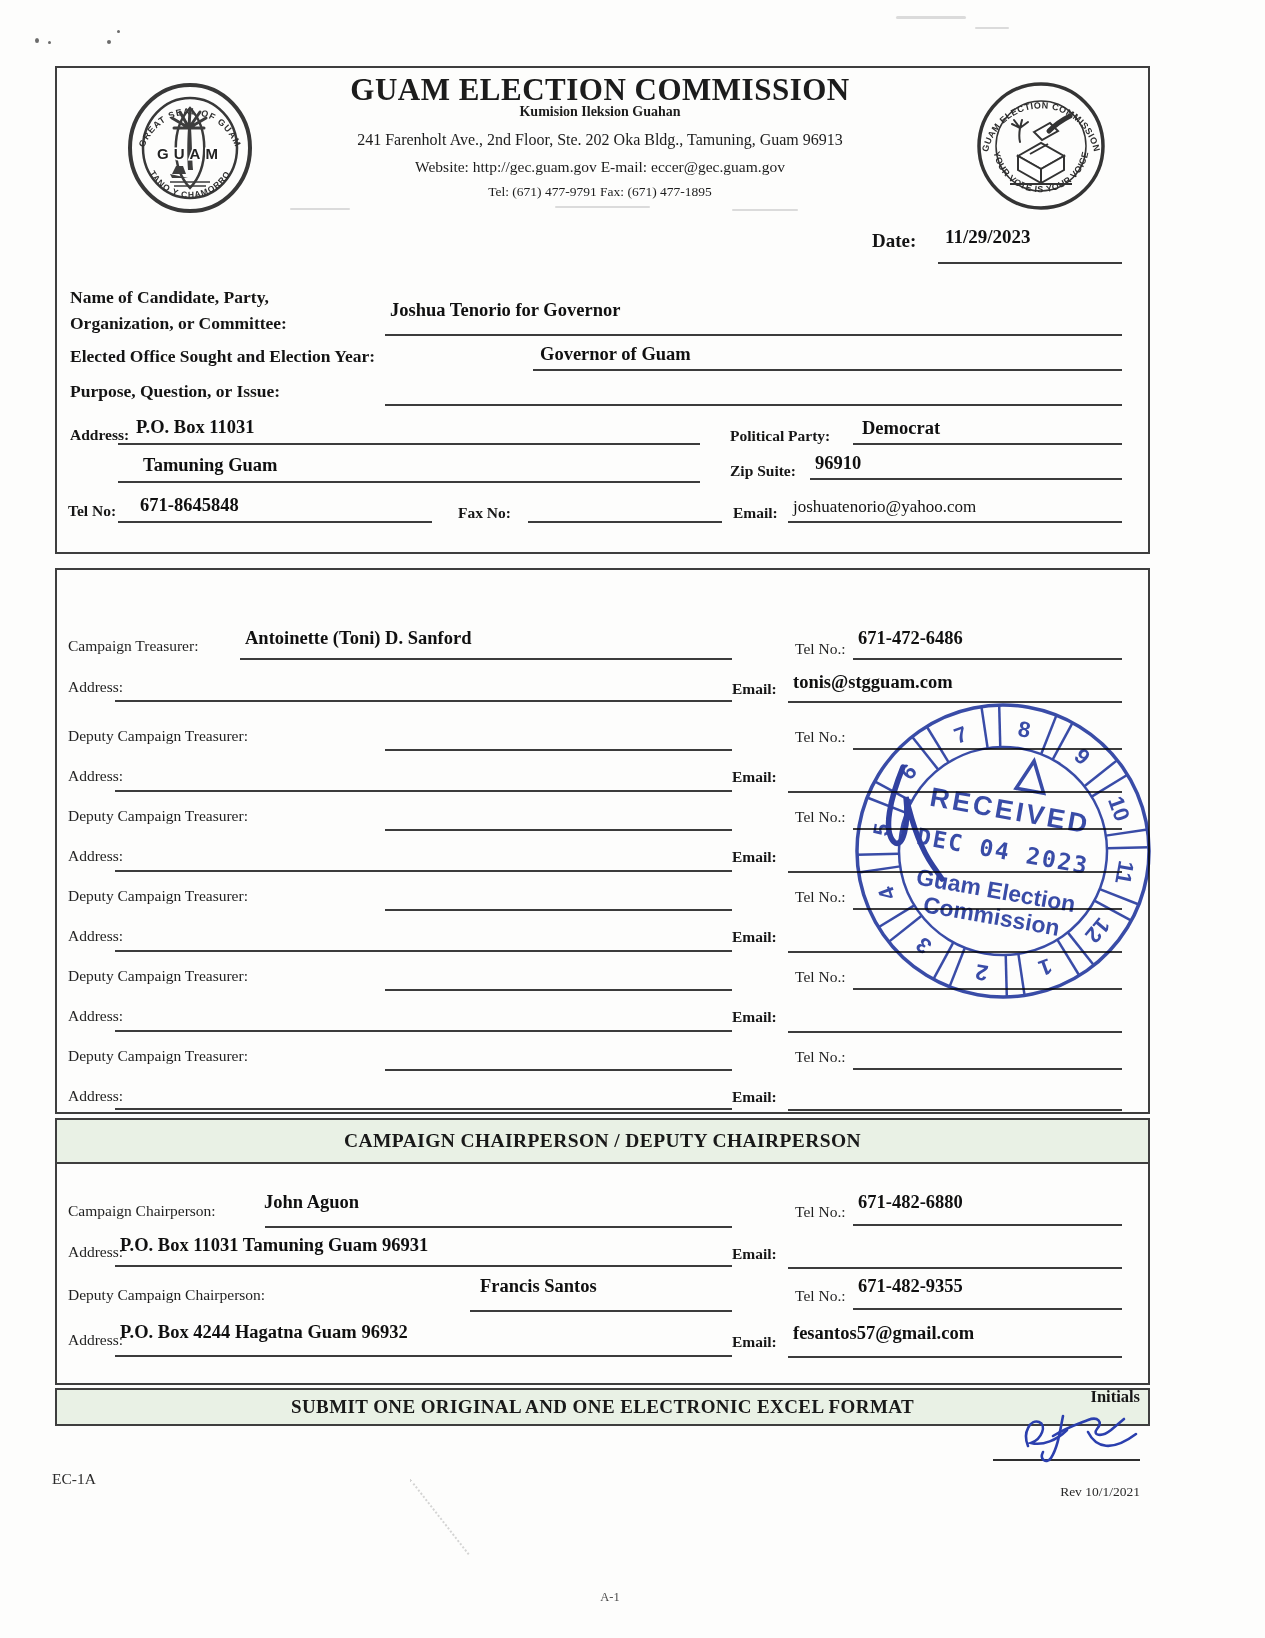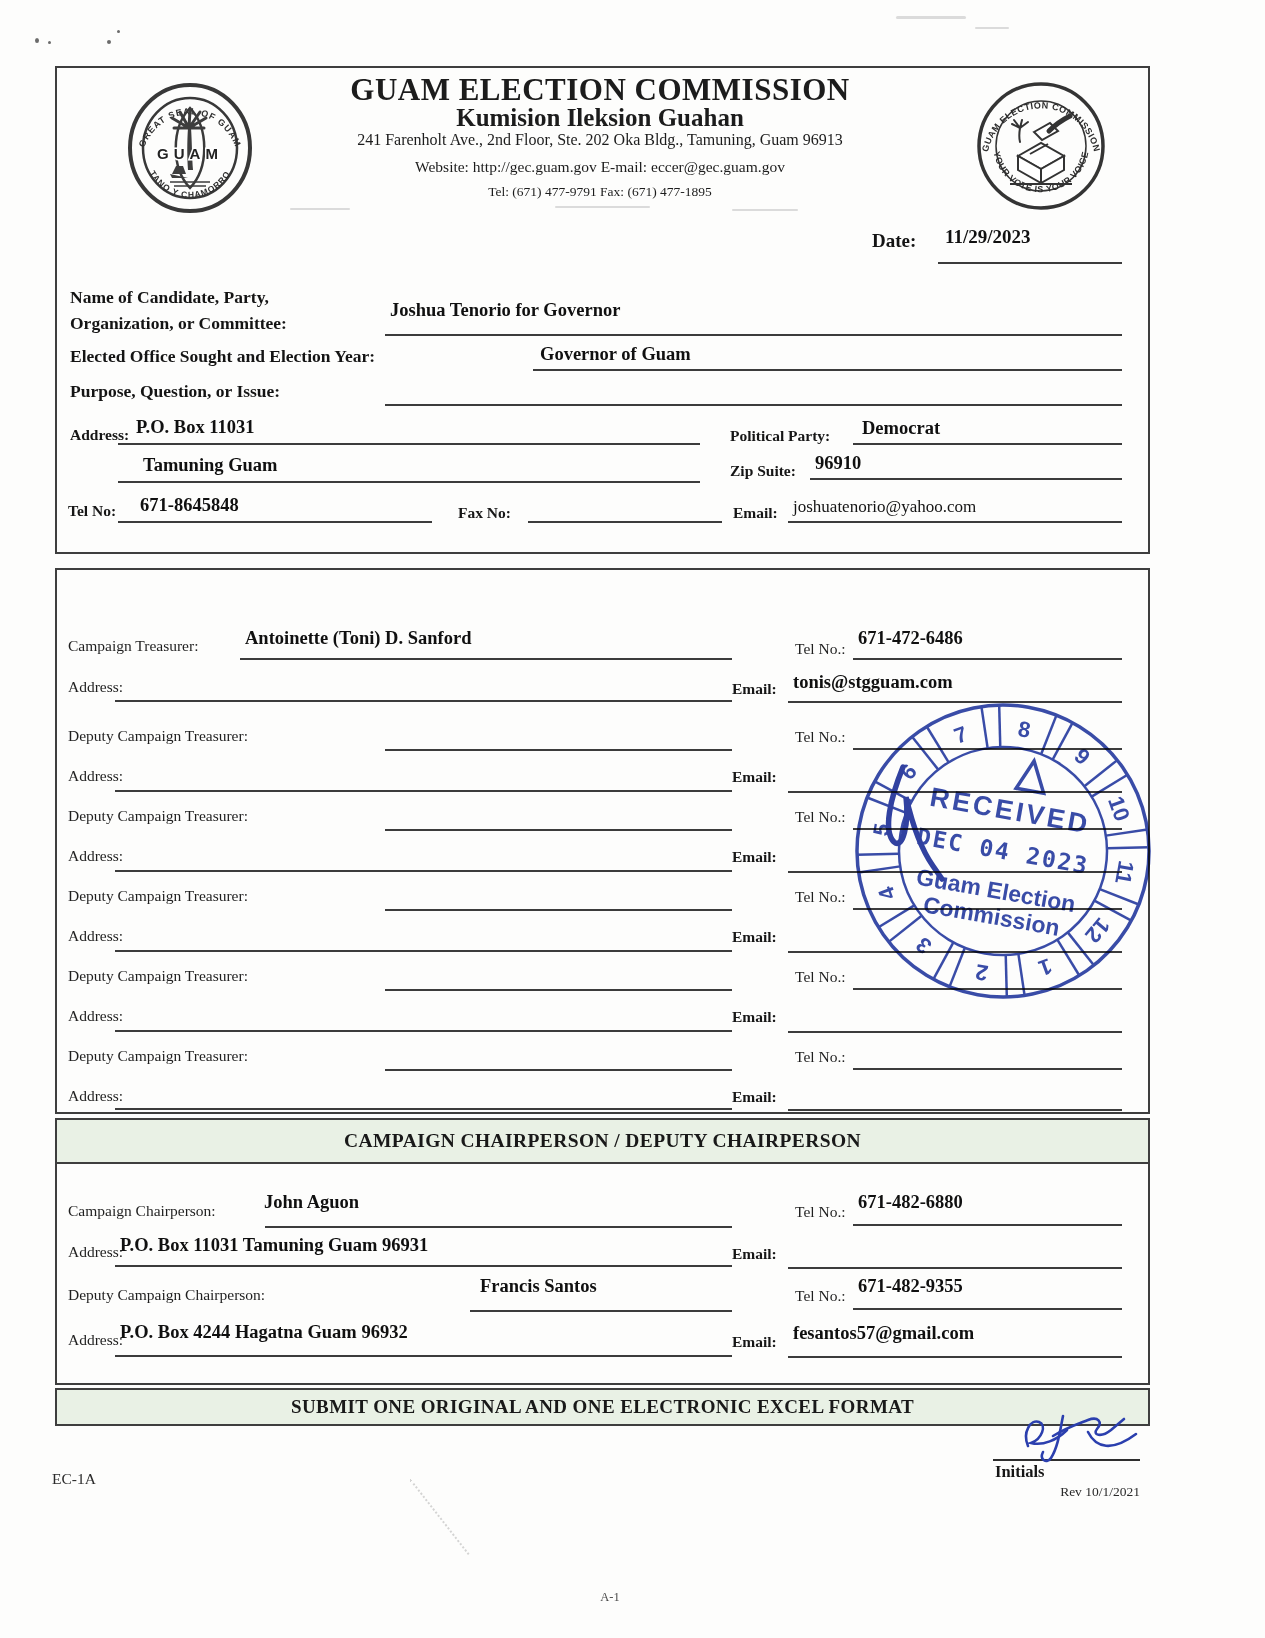--- a/index.html
+++ b/index.html
@@ -85,21 +85,21 @@
       <polygon points="90,76 90,90 67,103 67,89"></polygon>
       <line x1="56" y1="74" x2="74" y2="64"></line>
       <polygon points="60,52 76,43 84,51 68,60"></polygon>
       <path d="M96,36 C88,40 80,46 75,51" fill="none" stroke-width="5" stroke-linecap="round"></path>
     </g>
     <path d="M46,48 C45,54 45,58 46,62 M46,48 L38,44 M46,48 L40,40 M46,48 L48,40 M46,48 L54,42" stroke="#333333" stroke-width="2" fill="none" stroke-linecap="round"></path>
     <path d="M36,104 H98" stroke="#333333" stroke-width="2"></path>
   </svg>
 
   <div class="hd" style="top:72px;font-size:31px;font-weight:bold;letter-spacing:.5px">GUAM ELECTION COMMISSION</div>
-  <div class="hd" style="top:104px;font-size:25px;font-weight:bold">Kumision Ileksion Guahan</div>
+  <div class="hd" style="top:104px;font-size:14px;font-weight:bold">Kumision Ileksion Guahan</div>
   <div class="hd" style="top:131px;font-size:16px">241 Farenholt Ave., 2nd Floor, Ste. 202 Oka Bldg., Tamuning, Guam 96913</div>
   <div class="hd" style="top:158px;font-size:15.5px">Website: http://gec.guam.gov    E-mail: eccer@gec.guam.gov</div>
   <div class="hd" style="top:184px;font-size:13.5px">Tel: (671) 477-9791  Fax: (671) 477-1895</div>
 
   <div class="biglb" style="left:872px;top:230px;font-size:19px">Date:</div>
   <div class="vl" style="left:945px;top:226px;font-size:19px">11/29/2023</div>
   <div class="ln" style="left:938px;top:262px;width:184px"></div>
 
   <div class="biglb" style="left:70px;top:287px">Name of Candidate, Party,</div>
   <div class="biglb" style="left:70px;top:313px">Organization, or Committee:</div>
@@ -233,21 +233,21 @@
 
   <svg class="sig" width="132" height="54" viewBox="0 0 132 54">
     <g fill="none" stroke="#2b3fae" stroke-width="2.6" stroke-linecap="round">
       <path d="M12,36 C6,22 15,9 23,12 C31,15 26,29 15,33 C27,36 41,30 51,20"></path>
       <path d="M47,6 C44,21 42,37 35,48 C31,54 23,50 27,42"></path>
       <path d="M37,26 C52,17 62,14 72,10 C82,6 87,12 81,19 C76,25 85,28 95,20 L108,9"></path>
       <path d="M72,22 C80,38 96,42 120,24"></path>
     </g>
   </svg>
   <div class="ln" style="left:993px;top:1459px;width:147px;background:#2e2e2e"></div>
-  <div class="lbb" style="left:995px;top:1462px;width:145px;text-align:left;font-size:16.5px">Initials</div>
+  <div class="lbb" style="left:995px;top:1387px;width:145px;text-align:right;font-size:16.5px">Initials</div>
   <div class="ftr" style="left:1022px;top:1484px;width:118px;text-align:right;font-size:13.5px">Rev 10/1/2021</div>
   <div class="ftr" style="left:52px;top:1470px">EC-1A</div>
   <div class="ftr" style="left:560px;top:1590px;width:100px;text-align:center;font-size:12.5px;color:#4a4a4a">A-1</div>
 
   <div class="pencil"></div>
 
   <svg class="stamp" width="312" height="312" viewBox="-156 -156 312 312">
     <defs>
       <g id="sep">
         <line x1="0" y1="-104" x2="0" y2="-146" transform="rotate(-3.5)"></line>

